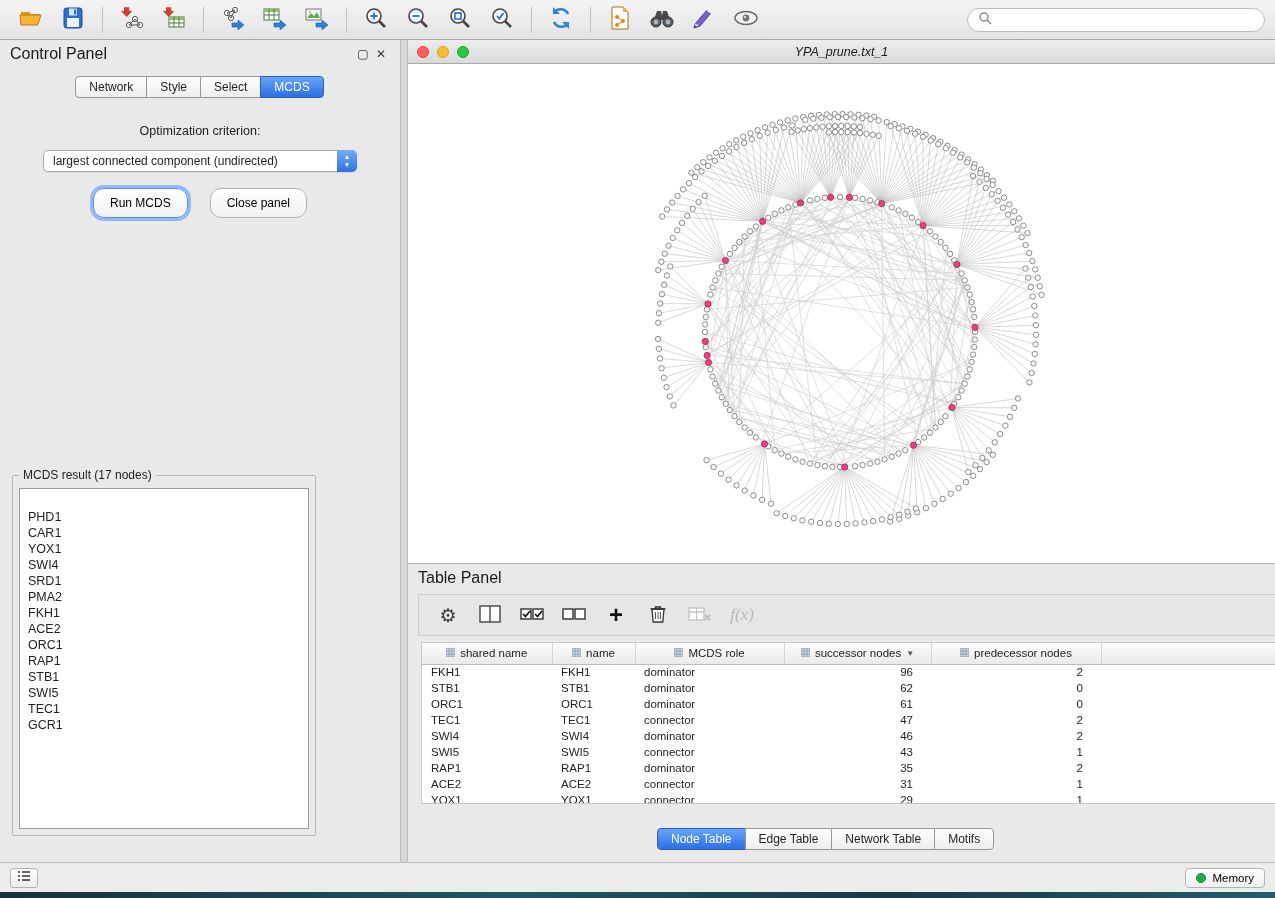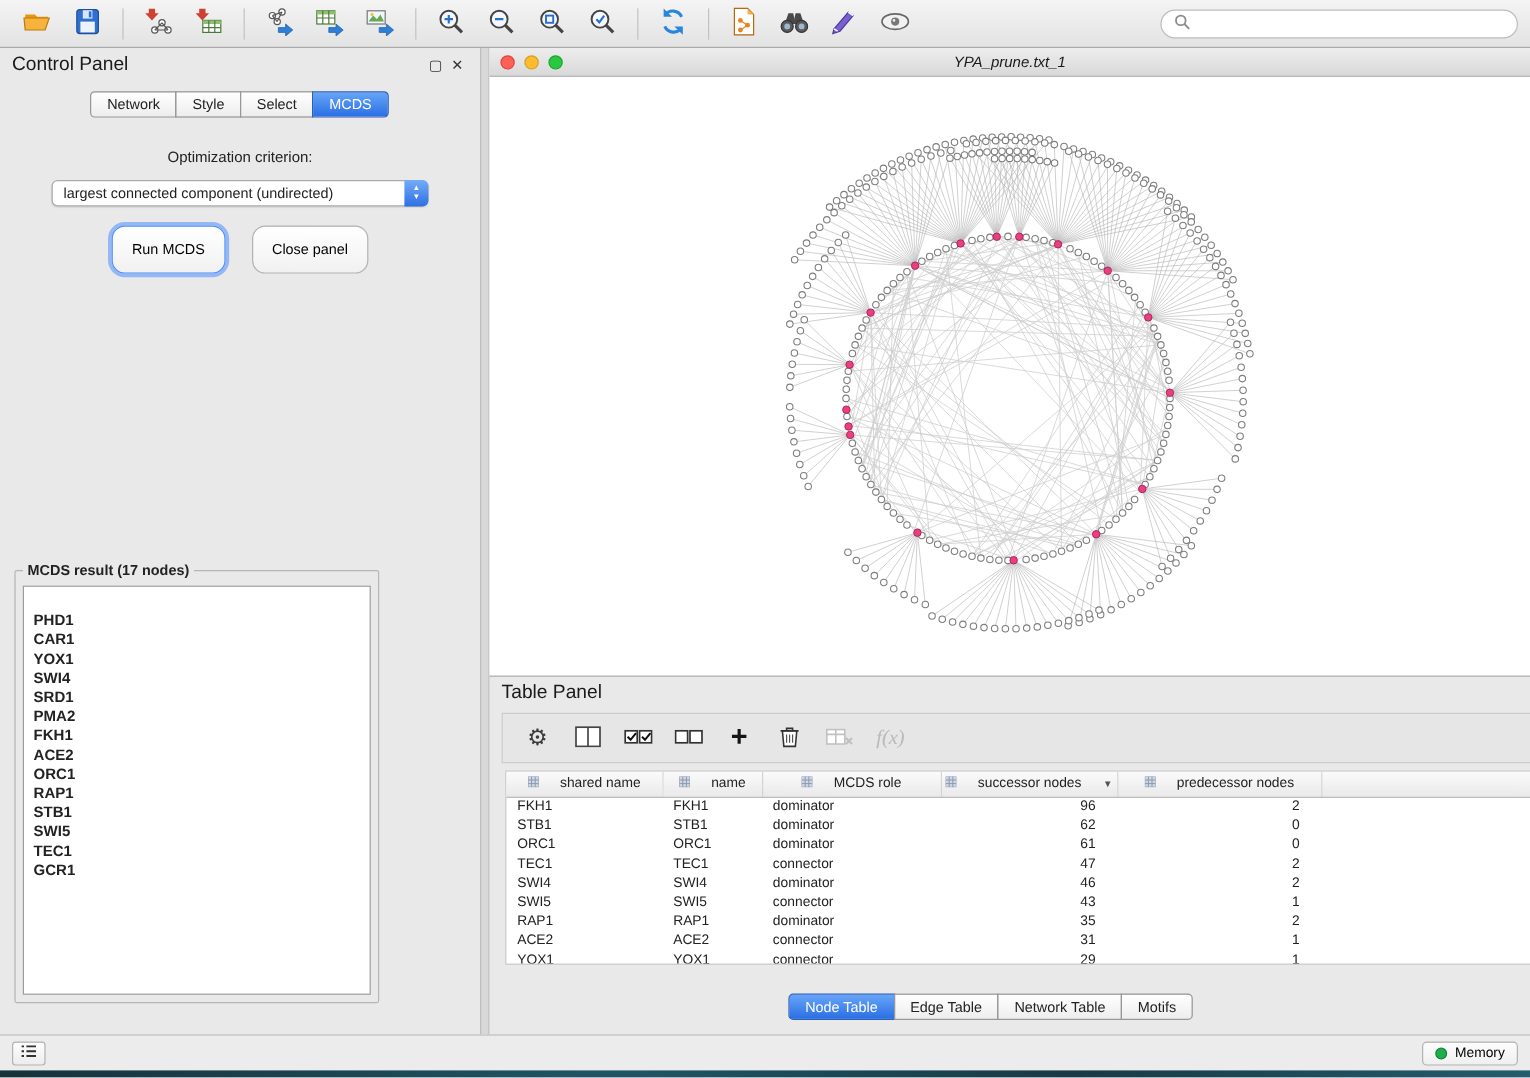--- a/index.html
+++ b/index.html
@@ -28,25 +28,25 @@
   .seg:first-child { border-radius:4px 0 0 4px; }
   .seg:last-child { border-radius:0 4px 4px 0; }
   .seg.active { background:linear-gradient(#67a5f8,#2a6fe4); color:#fff; border-color:#2a5fc0; }
   .opt-label { text-align:center; margin-top:26px; font-size:12.5px; }
   .popup { width:314px; height:22px; margin:12px auto 0; background:#fff; border:1px solid #ababab; border-radius:5px;
     position:relative; display:flex; align-items:center; padding:0 26px 0 9px; font-size:12px; cursor:pointer;
     box-shadow:0 1px 1px rgba(0,0,0,.08); white-space:nowrap; }
   .popup .cap { position:absolute; right:-1px; top:-1px; width:20px; height:22px; border-radius:0 5px 5px 0;
     background:linear-gradient(#74acf9,#2e6fe3); color:#fff; display:flex; flex-direction:column; align-items:center; justify-content:center; font-size:6.5px; line-height:1.25; }
   .btn-row { display:flex; justify-content:center; gap:22px; margin-top:16px; }
-  .macbtn { height:40px; padding:0 16px; font-size:12px; font-family:"Liberation Sans",sans-serif;
+  .macbtn { height:30px; padding:0 16px; font-size:12px; font-family:"Liberation Sans",sans-serif;
     background:linear-gradient(#ffffff,#f1f1f1); border:1px solid #b3b3b3; border-radius:11px; cursor:pointer; }
   .macbtn.focused { box-shadow:0 0 0 3px rgba(77,144,254,.55); border-color:#4d90fe; }
   .mcds-fieldset { position:absolute; left:12px; top:428px; width:304px; height:368px;
-    border:1px solid #b5b5b5; border-radius:2px;font-weight:bold; }
+    border:1px solid #b5b5b5; border-radius:2px; }
   .mcds-fieldset legend { font-size:12px; margin-left:6px; padding:0 4px; }
   .listbox { position:absolute; left:6px; top:6px; right:6px; bottom:6px; background:#fff; border:1px solid #9c9c9c; overflow:hidden; }
   .listbox ul { list-style:none; padding:20px 0; }
   .listbox li { font-size:12.5px; line-height:16px; padding:0 8px; cursor:default; }
 
   
   .v-divider { position:absolute; left:400px; top:40px; width:8px; height:822px; background:#d8d8d8; border-left:1px solid #bdbdbd; border-right:1px solid #bdbdbd; }
 
   
   .network-window { position:absolute; left:408px; top:40px; width:867px; height:523px; background:#fff; }
@@ -66,21 +66,21 @@
     border:1px solid #cdcdcd; display:flex; align-items:center; gap:8px; padding:0 12px; }
   .tpbtn { width:34px; height:32px; background:none; border:none; display:flex; align-items:center; justify-content:center; cursor:pointer; }
   .gear-glyph { font-size:19px; color:#3c3c3c; }
   .plus-glyph { font-size:24px; font-weight:bold; color:#151515; line-height:1; }
   .fx-glyph { font-family:"Liberation Serif",serif; font-style:italic; font-size:17px; color:#b9b9b9; }
   .table-wrap { position:absolute; left:13px; right:13px; top:78px; bottom:58px; background:#fff; border:1px solid #c6c6c6; overflow:hidden; }
   table.node-table { border-collapse:collapse; table-layout:fixed; width:100%; }
   .node-table th { height:21px; font-weight:normal; font-size:11.5px; color:#222;
     background:linear-gradient(#fbfbfb,#e9e9e9); border-right:1px solid #d4d4d4; border-bottom:1px solid #bdbdbd;
     text-align:center; white-space:nowrap; overflow:hidden; cursor:pointer; }
-  .node-table th .th-inner { display:flex; align-items:center; justify-content:center; gap:18px; }
+  .node-table th .th-inner { display:flex; align-items:center; justify-content:center; gap:5px; }
   .node-table td { height:16px; font-size:11.5px; padding:0 9px; white-space:nowrap; overflow:hidden; }
   .node-table td.num { text-align:right; padding-right:18px; }
   .chev { font-size:8px; color:#555; }
   .vscroll { position:absolute; right:0; top:22px; bottom:0; width:12px; background:#f4f4f4; border-left:1px solid #ddd; }
   .vthumb { position:absolute; left:1px; width:9px; top:22px; height:122px; background:#bdbdbd; border-radius:5px; }
   .bottom-tabs { position:absolute; left:250px; bottom:12px; display:flex; }
   .mini-grid { display:inline-block; }
 
   
   .status-bar { position:absolute; left:0; top:862px; width:1275px; height:30px; background:#ececec; border-top:1px solid #bdbdbd;

